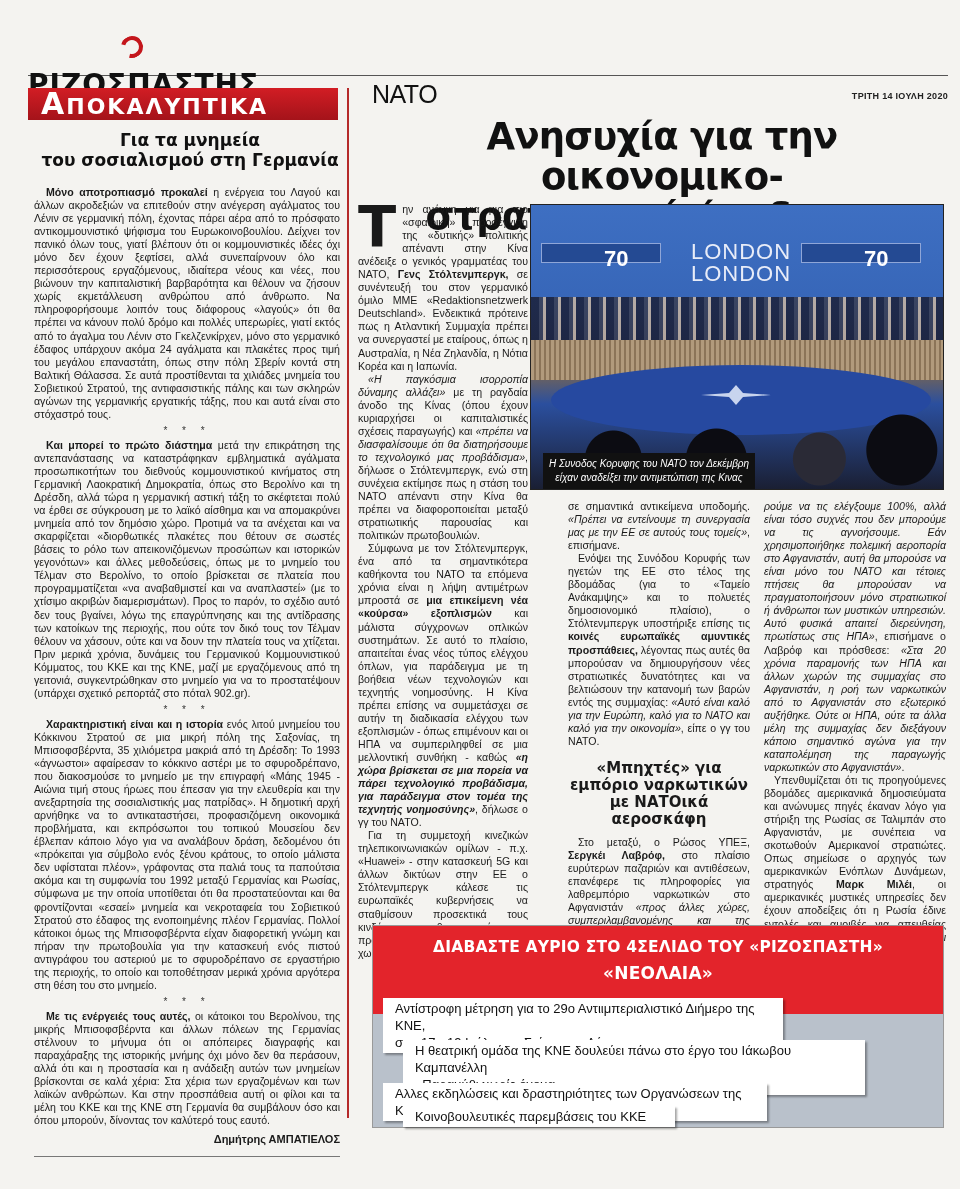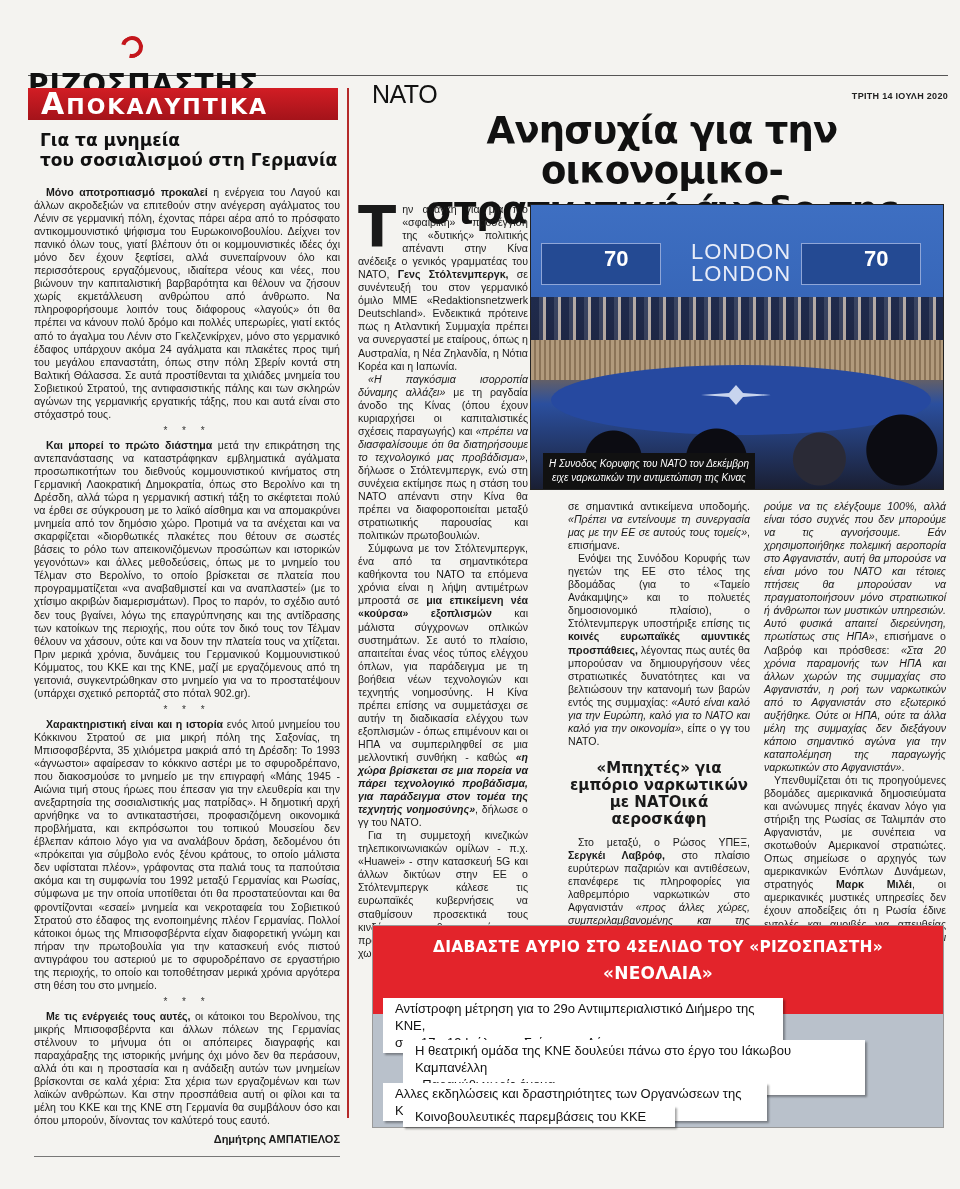--- a/index.html
+++ b/index.html
@@ -33,52 +33,52 @@
   .kicker-bar {
     background: linear-gradient(#d21d24, #a4131a);
     height: 32px; width: 310px; color: #fff;
     font-size: 22px; font-weight: bold; letter-spacing: 2px;
     padding-left: 13px; line-height: 32px;
     font-family: "DejaVu Sans", sans-serif;
   }
   .kicker-bar .big { font-size: 30px; }
   .left-title {
     font-family: "DejaVu Sans", sans-serif; font-weight: 900;
-    font-size: 17px; line-height: 20px; margin: 10px 0 0 12px;
+    font-size: 17px; line-height: 20px; margin: 10px 0 0 12px; text-align: center;
   }
   .body-text {
     font-size: 10.6px; line-height: 13.05px; text-align: justify;
     color: #1a1a1a;
   }
   .left-body { margin-top: 16px; padding-left: 6px; }
   .left-body p { text-indent: 12px; }
   .stars { text-align: center; font-size: 10px; letter-spacing: 6px; color: #333; margin: 3px 0 2px; }
   .lead { font-weight: bold; }
   .byline { text-align: right; font-size: 11px; font-weight: bold; margin-top: 6px; }
   .rule-bottom { border-bottom: 1.5px solid #777; margin-top: 10px; }
   .col-divider {
     position: absolute; left: 347px; top: 88px; width: 1.5px; height: 1030px; background: #b52a2a;
   }
   
   .right { position: absolute; left: 372px; top: 80px; width: 580px; }
   .section-label { font-size: 25px; font-weight: normal; letter-spacing: -0.5px; }
   .headline {
     font-family: "DejaVu Sans", sans-serif; font-weight: 900;
     font-size: 37px; line-height: 40px; letter-spacing: -0.8px;
-    text-align: center; margin-top: 2px;
+    text-align: center; margin-top: 8px;
   }
   .photo {
     position: absolute; left: 530px; top: 204px; width: 414px; height: 286px;
     background: linear-gradient(#3e6fc2 0%, #3766b8 35%, #2e4c8a 48%, #7a6650 58%, #2b4f9e 70%, #1a1f33 100%);
     overflow: hidden; border: 1px solid #222;
   }
   .photo .london {
     position: absolute; left: 160px; top: 36px; color: #e8ecf8; font-size: 22px; line-height: 22px; text-align: center; letter-spacing: 1px;
   }
-  .photo .banner { position: absolute; top: 38px; width: 120px; height: 42px; background: #244a93; border: 1px solid #8fa6d8; }
+  .photo .banner { position: absolute; top: 38px; width: 120px; height: 20px; background: #244a93; border: 1px solid #8fa6d8; }
   .photo .banner .seventy { position: absolute; left: 62px; top: 2px; color: #fff; font-size: 22px; font-weight: bold; }
   .photo .crowd { position: absolute; left: 0; top: 92px; width: 100%; height: 45px;
     background: repeating-linear-gradient(90deg, #1b2038 0 8px, #3a3e52 8px 12px, #c9b6a2 12px 15px); opacity: 0.85; }
   .photo .desk { position: absolute; left: 0; top: 135px; width: 100%; height: 40px;
     background: repeating-linear-gradient(90deg, #b19a7c 0 3px, #8b7458 3px 5px); }
   .photo .floor { position: absolute; left: 20px; top: 160px; width: 380px; height: 70px; border-radius: 50%; background: #2649a0; }
   .photo .star { position: absolute; left: 170px; top: 180px; width: 70px; height: 20px; background: #c8d4ee;
     clip-path: polygon(50% 0, 60% 40%, 100% 50%, 60% 60%, 50% 100%, 40% 60%, 0 50%, 40% 40%); }
   .photo .front { position: absolute; left: 0; top: 200px; width: 100%; height: 90px;
     background: radial-gradient(circle at 20% 60%, #0c0c12 0 28px, transparent 29px),
@@ -168,21 +168,21 @@
   <div class="banner" style="left:270px;">
       <span class="seventy">70</span>
     </div>
   <div class="crowd"></div>
   <div class="desk"></div>
   <div class="floor"></div>
   <div class="star"></div>
   <div class="front"></div>
   <div class="caption">
     <div>Η Συνοδος Κορυφης του ΝΑΤΟ τον Δεκέμβρη</div>
-    <div>ειχε ναρκωτικών την αντιμετώπιση της Κινας</div>
+    <div>είχαν αναδείξει την αντιμετώπιση της Κινας</div>
   </div>
 </div>
 
 <div class="nato-col body-text" style="left:358px; top:203px; width:170px;">
   <span class="dropcap">Τ</span>
   <p style="text-indent:0"><span>ην ανάγκη για μια πιο «σφαιρική» προσέγγιση της «δυτικής» πολιτικής απέναντι στην Κίνα ανέδειξε ο γενικός γραμματέας του ΝΑΤΟ, </span><b>Γενς Στόλτενμπεργκ,</b><span> σε συνέντευξή του στον γερμανικό όμιλο ΜΜΕ «Redaktionsnetzwerk Deutschland». Ενδεικτικά πρότεινε πως η Ατλαντική Συμμαχία πρέπει να συνεργαστεί με εταίρους, όπως η Αυστραλία, η Νέα Ζηλανδία, η Νότια Κορέα και η Ιαπωνία.</span></p>
   <p><i>«Η παγκόσμια ισορροπία δύναμης αλλάζει»</i><span> με τη ραγδαία άνοδο της Κίνας (όπου έχουν κυριαρχήσει οι καπιταλιστικές σχέσεις παραγωγής) και </span><i>«πρέπει να διασφαλίσουμε ότι θα διατηρήσουμε το τεχνολογικό μας προβάδισμα»</i><span>, δήλωσε ο Στόλτενμπεργκ, ενώ στη συνέχεια εκτίμησε πως η στάση του ΝΑΤΟ απέναντι στην Κίνα θα πρέπει να διαφοροποιείται μεταξύ στρατιωτικής παρουσίας και πολιτικών πρωτοβουλιών.</span></p>
   <p><span>Σύμφωνα με τον Στόλτενμπεργκ, ένα από τα σημαντικότερα καθήκοντα του ΝΑΤΟ τα επόμενα χρόνια είναι η λήψη αντιμέτρων μπροστά σε </span><b>μια επικείμενη νέα «κούρσα» εξοπλισμών</b><span> και μάλιστα σύγχρονων οπλικών συστημάτων. Σε αυτό το πλαίσιο, απαιτείται ένας νέος τύπος ελέγχου όπλων, για παράδειγμα με τη βοήθεια νέων τεχνολογιών και τεχνητής νοημοσύνης. Η Κίνα πρέπει επίσης να συμμετάσχει σε αυτήν τη διαδικασία ελέγχου των εξοπλισμών - όπως επιμένουν και οι ΗΠΑ να συμπεριληφθεί σε μια μελλοντική συνθήκη - καθώς </span><b><i>«η χώρα βρίσκεται σε μια πορεία να πάρει τεχνολογικό προβάδισμα, για παράδειγμα στον τομέα της τεχνητής νοημοσύνης»</i></b><span>, δήλωσε ο γγ του ΝΑΤΟ.</span></p>
   <p><span>Για τη συμμετοχή κινεζικών τηλεπικοινωνιακών ομίλων - π.χ. «Huawei» - στην κατασκευή 5G και άλλων δικτύων στην ΕΕ ο Στόλτενμπεργκ κάλεσε τις ευρωπαϊκές κυβερνήσεις να σταθμίσουν προσεκτικά τους κινδύνους που θα μπορούσαν να προκύψουν από επενδύσεις τρίτων χωρών</span></p>
 </div>

